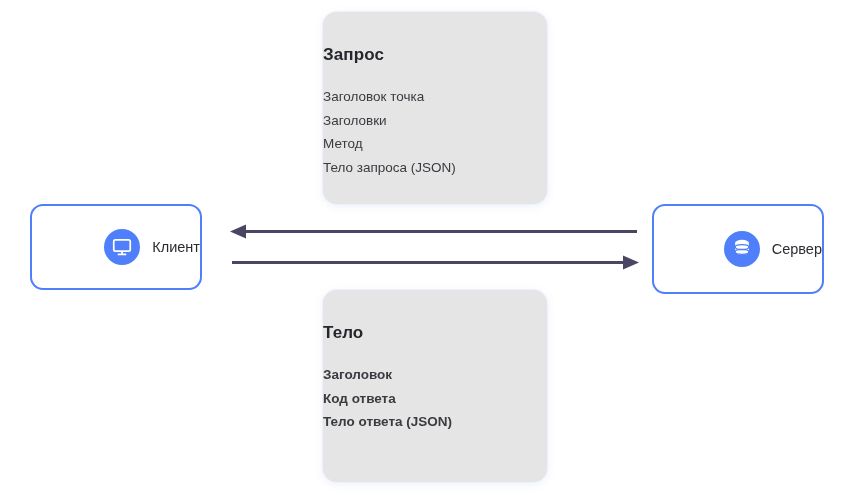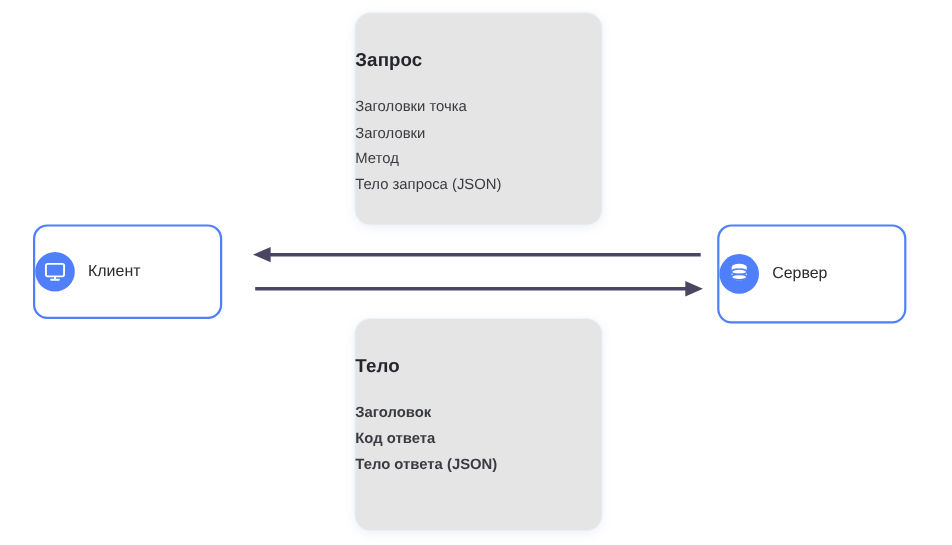--- a/index.html
+++ b/index.html
@@ -57,21 +57,21 @@
 
   
   .endpoint {
     position: absolute;
     box-sizing: border-box;
     border: 2px solid #4f7ffb;
     border-radius: 13px;
     background: #ffffff;
     display: flex;
     align-items: center;
-    justify-content: flex-start;
+    justify-content: flex-end;
   }
   .endpoint.client { left: 30px;  top: 204px; width: 172px; height: 86px; }
   .endpoint.server { left: 652px; top: 204px; width: 172px; height: 90px; }
 
   .endpoint-inner {
     display: flex;
     align-items: center;
     gap: 12px;
   }
 
@@ -104,21 +104,21 @@
   }
 </style>
 </head>
 <body>
 
 <div class="stage">
 
   <div class="info-card request">
     <div class="card-title">Запрос</div>
     <ul class="card-lines">
-      <li class="card-line">Заголовки точка</li>
+      <li class="card-line">Заголовок точка</li>
       <li class="card-line">Заголовки</li>
       <li class="card-line">Метод</li>
       <li class="card-line">Тело запроса (JSON)</li>
     </ul>
   </div>
 
   <div class="info-card response">
     <div class="card-title">Тело</div>
     <ul class="card-lines">
       <li class="card-line">Заголовок</li>

